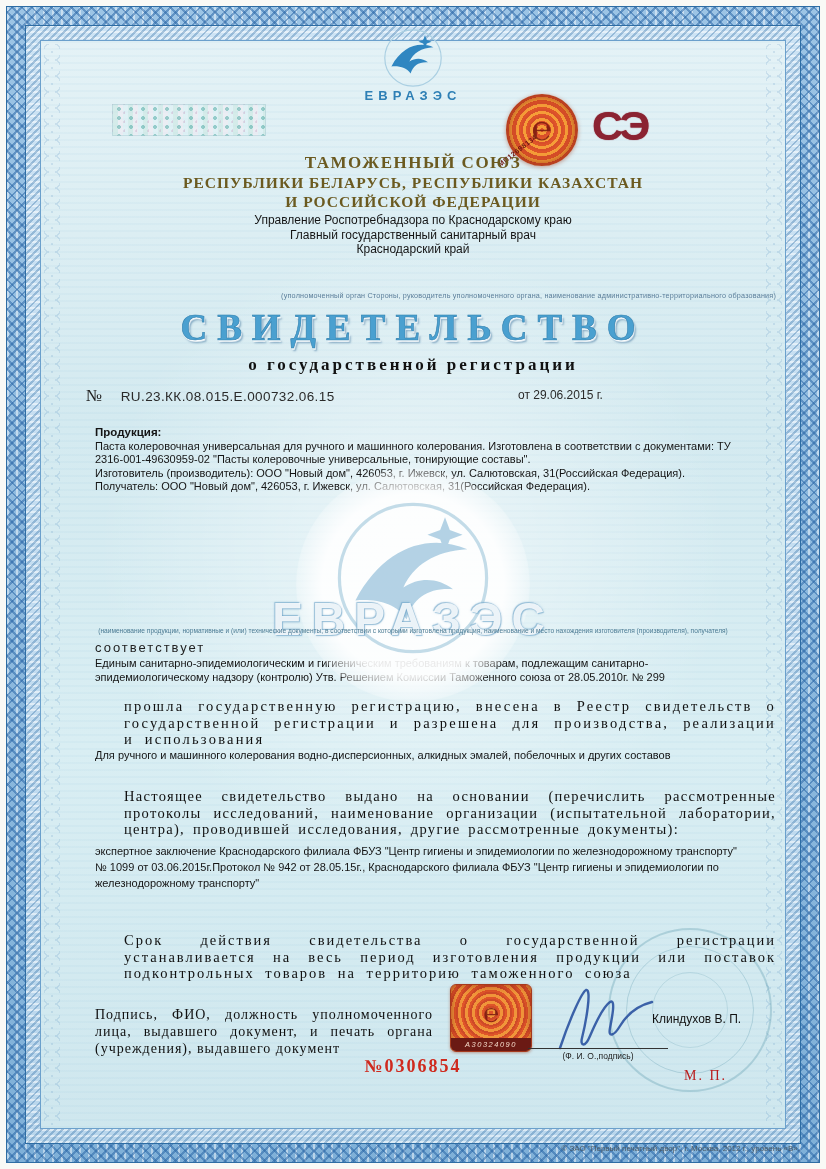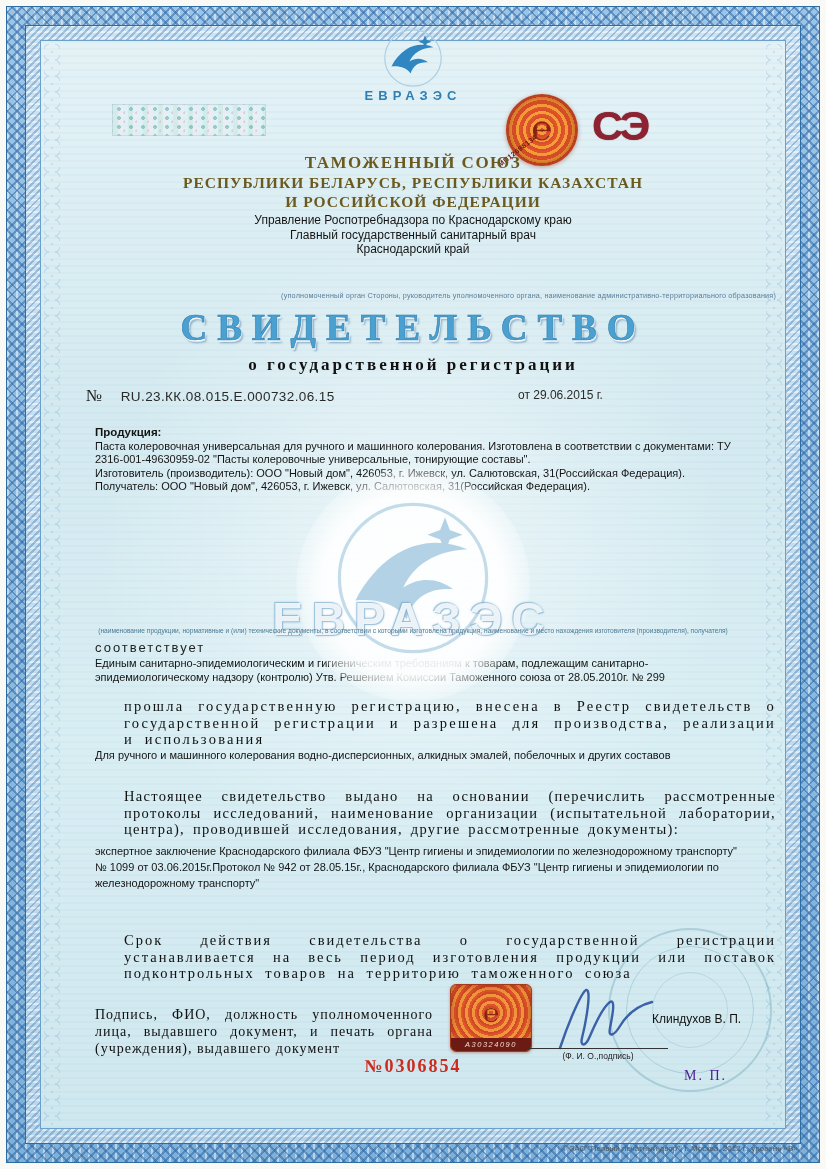--- a/index.html
+++ b/index.html
@@ -104,21 +104,21 @@
     color:#f3d9c8;font-size:7.5px;letter-spacing:1.5px;text-align:center;line-height:13px;
     border-radius:0 0 5px 5px;font-style:italic;}
   .signature-svg{position:absolute;left:552px;top:978px;z-index:5;}
   .signer{position:absolute;left:652px;top:1012px;font-size:12px;color:#111;z-index:5;}
   .sig-line{position:absolute;left:528px;top:1048px;width:140px;border-top:1px solid #333;z-index:5;}
   .sig-caption{position:absolute;left:520px;top:1051px;width:156px;text-align:center;
     font-size:8.5px;color:#222;z-index:5;}
   .serial{position:absolute;left:313px;top:1056px;width:200px;text-align:center;z-index:5;
     font-family:"Liberation Serif",serif;font-size:18px;letter-spacing:2px;color:#cf2a1e;font-weight:bold;}
   .mp{position:absolute;left:684px;top:1068px;font-family:"Liberation Serif",serif;
-    font-size:14px;letter-spacing:2px;color:#4c1d95;z-index:5;}
+    font-size:14px;letter-spacing:2px;color:#b91c1c;z-index:5;}
   .stamp{position:absolute;left:608px;top:928px;width:160px;height:160px;border-radius:50%;z-index:2;
     border:2px solid rgba(80,145,165,.30);}
   .stamp::after{content:"";position:absolute;inset:16px;border-radius:50%;
     border:1.5px solid rgba(80,145,165,.28);}
   .stamp::before{content:"";position:absolute;inset:42px;border-radius:50%;
     border:1px solid rgba(80,145,165,.2);}
 
   .footer-copy{position:absolute;right:26px;top:1144px;font-size:8px;color:#4a5a66;z-index:6;}
 </style>
 </head>

